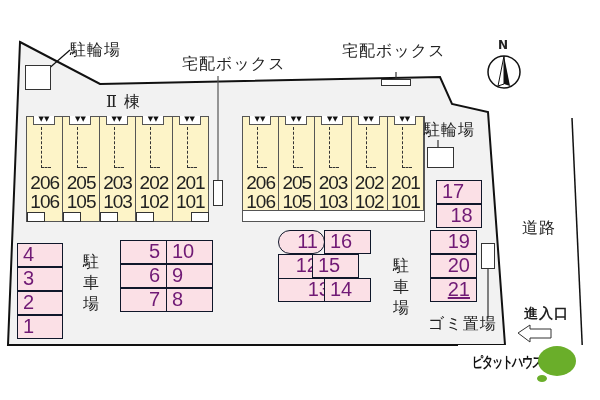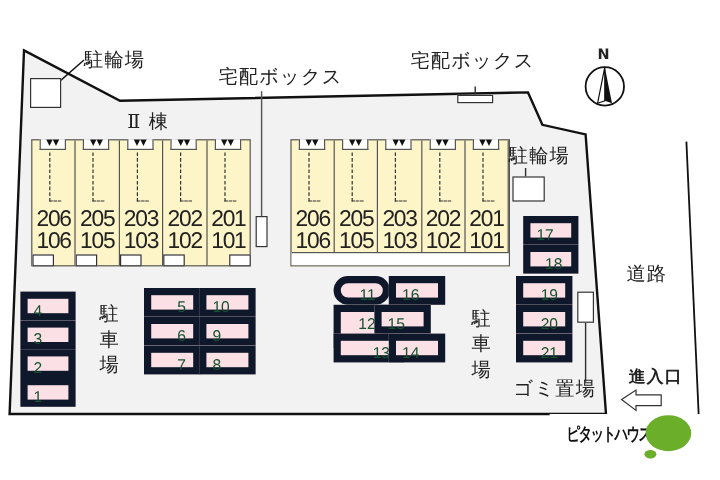--- a/index.html
+++ b/index.html
@@ -14,22 +14,22 @@
   .unit:last-child { border-right:none; }
   .unit .num { position:absolute; left:0; right:0; font-family:"Liberation Sans", sans-serif;
                font-size:19px; line-height:19px; text-align:center; color:#222; letter-spacing:-1px; }
   .unit .n2 { top:56px; }
   .unit .n1 { top:75px; }
   .notch { position:absolute; top:-1px; left:6px; width:22px; height:9px; background:#fff;
            border:1px solid #555; border-top:none; box-sizing:border-box;
            font-size:7px; line-height:7px; text-align:center; color:#111; }
   .stair { position:absolute; left:14px; top:10px; width:9px; height:40px;
            border-left:1.5px dashed #333; border-bottom:1.5px dashed #333; }
-  .slot { position:absolute; border:6px solid #0f172a; box-sizing:border-box;
-          font-family:"Liberation Sans", sans-serif; font-size:13px; line-height:20px; color:#14532d; background:#fbe0e6; }
+  .slot { position:absolute; border:1px solid #0f172a; box-sizing:border-box;
+          font-family:"Liberation Sans", sans-serif; font-size:20px; line-height:20px; color:#701a75; background:#fbe0e6; }
   .slot.l { text-align:left; padding-left:5px; }
   .slot.r { text-align:right; padding-right:6px; }
   .box { position:absolute; background:#fff; border:1px solid #333; box-sizing:border-box; }
 </style>
 </head>
 <body>
 
 <svg class="site" width="600" height="400">
   <polygon points="20,42 100,84 440,77 452,104 488,112 505,345 8,345" fill="#f2f2f2" stroke="#111" stroke-width="2"></polygon>
   <line x1="572" y1="118" x2="584" y2="385" stroke="#111" stroke-width="1.5"></line>
@@ -174,21 +174,21 @@
 </div>
 
 <div>
   <div class="slot l" style="left:436px;top:180px;width:46px;height:24px;">17</div>
   <div class="slot l" style="left:436px;top:204px;width:46px;height:24px;text-align:center;">18</div>
 </div>
 
 <div>
   <div class="slot r" style="left:430px;top:230px;width:47px;height:24px;">19</div>
   <div class="slot r" style="left:430px;top:254px;width:47px;height:24px;">20</div>
-  <div class="slot r" style="left:430px;top:278px;width:47px;height:24px;">21</div>
+  <div class="slot r" style="left:430px;top:278px;width:47px;height:24px;text-decoration:underline;">21</div>
 </div>
 
 <div class="box" style="left:481px;top:243px;width:14px;height:26px;"></div>
 <div class="label" style="left:428px;top:314px;">ゴミ置場</div>
 
 <div class="label" style="left:522px;top:218px;">道路</div>
 
 <div class="label" style="left:524px;top:305px;font-size:14px;font-weight:bold;">進入口</div>
 
 <div class="abs" style="left:458px;top:345px;width:140px;height:45px;background:#fff;">

